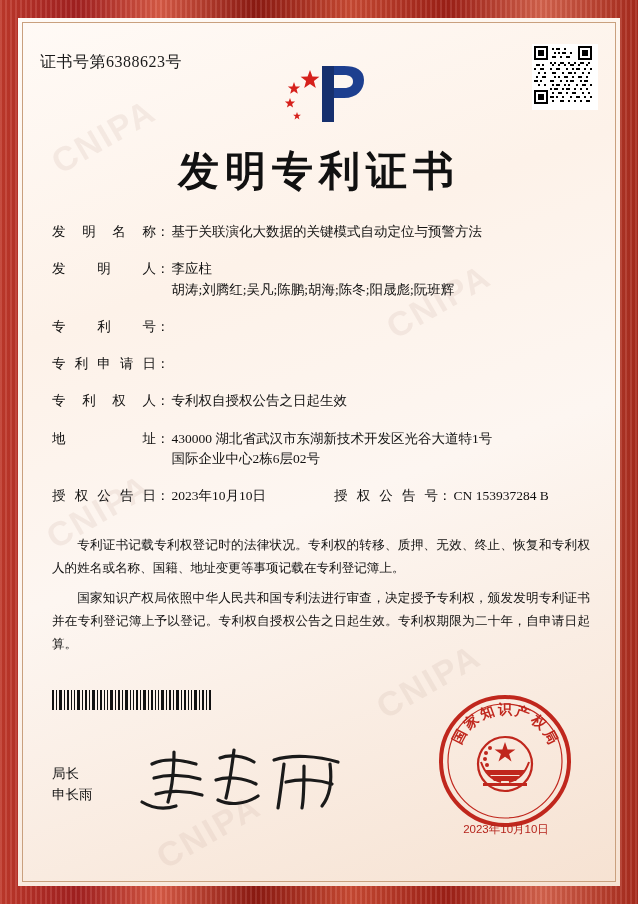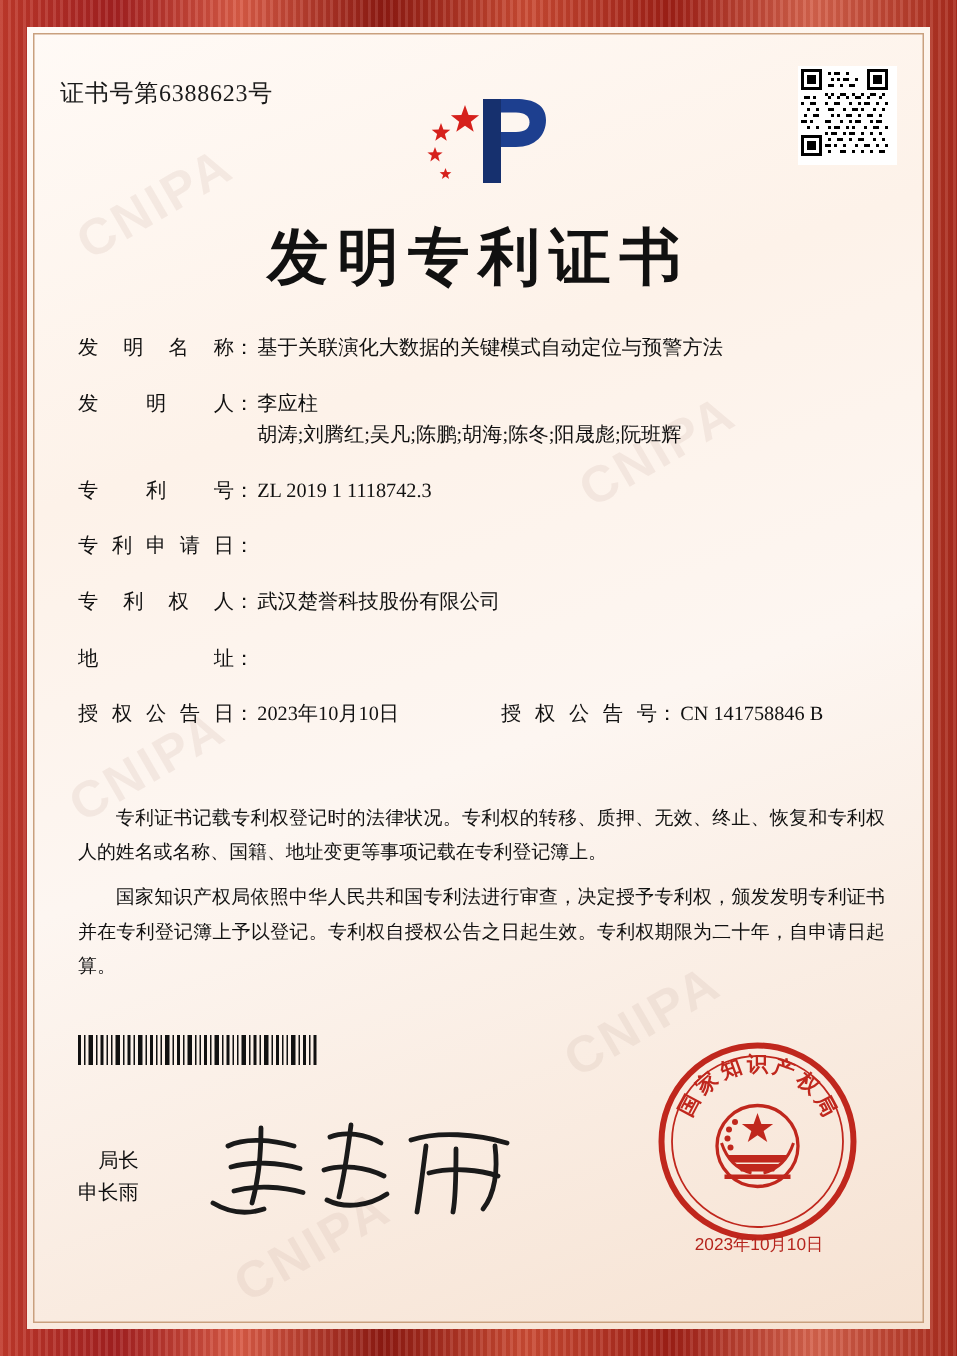--- a/index.html
+++ b/index.html
@@ -177,21 +177,20 @@
     font-family: "Liberation Sans", sans-serif;
   }
 
   .director {
     position: absolute;
     left: 30px;
     top: 742px;
     font-size: 13.5px;
     line-height: 1.55;
     color: #111;
-    text-align: right;
   }
   .signature {
     position: absolute;
     left: 112px;
     top: 722px;
     width: 220px;
     height: 70px;
   }
 </style>
 </head>
@@ -372,21 +371,20 @@
         </div>
       </div>
 
       <div class="row">
         <div class="lbl">
           <span>专</span>
             <span>利</span>
             <span>号</span>
         </div>
         <div class="colon">：</div>
-        <div class="val">ZL 2019 1 1118742.3</div>
       </div>
 
       <div class="row">
         <div class="lbl">
           <span>专</span>
             <span>利</span>
             <span>申</span>
             <span>请</span>
             <span>日</span>
         </div>
@@ -394,30 +392,32 @@
       </div>
 
       <div class="row">
         <div class="lbl">
           <span>专</span>
             <span>利</span>
             <span>权</span>
             <span>人</span>
         </div>
         <div class="colon">：</div>
-        <div class="val">武汉楚誉科技股份有限公司</div>
+        <div class="val">专利权自授权公告之日起生效</div>
       </div>
 
       <div class="row">
         <div class="lbl">
           <span>地</span>
             <span>址</span>
         </div>
         <div class="colon">：</div>
         <div class="val">
+          <span class="cont">430000 湖北省武汉市东湖新技术开发区光谷大道特1号</span>
+          <span class="cont">国际企业中心2栋6层02号</span>
         </div>
       </div>
 
       <div class="row inline-row">
         <div class="lbl">
           <span>授</span>
             <span>权</span>
             <span>公</span>
             <span>告</span>
             <span>日</span>
@@ -426,21 +426,21 @@
         <div>2023年10月10日</div>
         <div class="seg2">
           <div class="lbl2">
             <span>授</span>
               <span>权</span>
               <span>公</span>
               <span>告</span>
               <span>号</span>
           </div>
           <div class="colon">：</div>
-          <div>CN 141758846 B</div>
+          <div>CN 153937284 B</div>
         </div>
       </div>
 
     </div>
 
     <div class="paras">
       <p>专利证书记载专利权登记时的法律状况。专利权的转移、质押、无效、终止、恢复和专利权人的姓名或名称、国籍、地址变更等事项记载在专利登记簿上。</p>
       <p>国家知识产权局依照中华人民共和国专利法进行审查，决定授予专利权，颁发发明专利证书并在专利登记簿上予以登记。专利权自授权公告之日起生效。专利权期限为二十年，自申请日起算。</p>
     </div>
 

